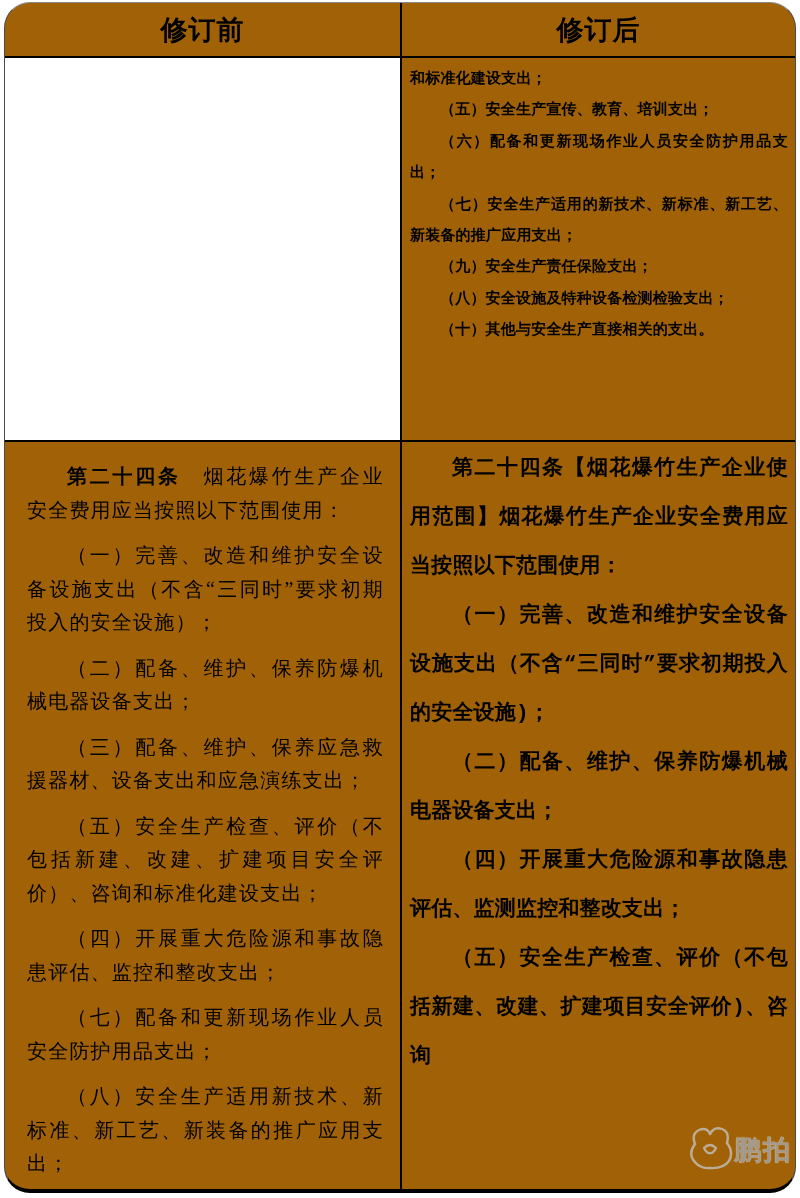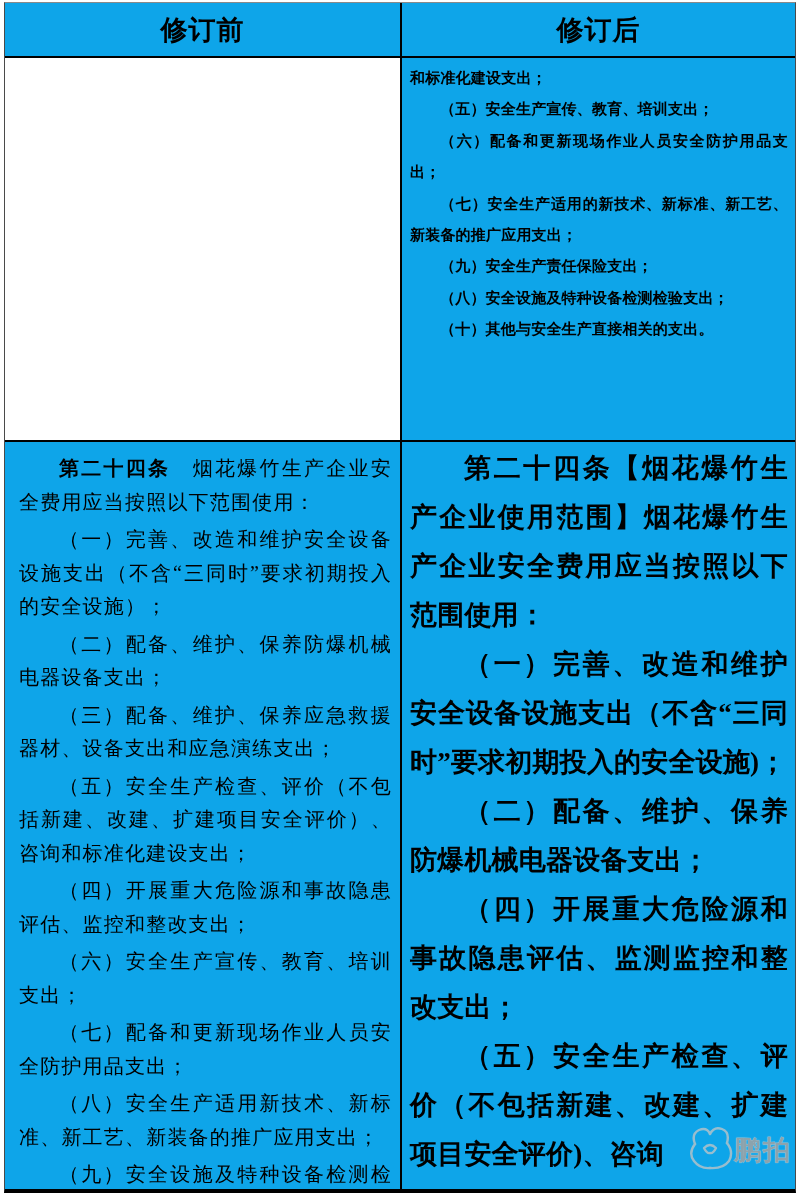--- a/index.html
+++ b/index.html
@@ -17,21 +17,22 @@
     left:4px; top:2px;
     width:792px; height:1191px;
     box-sizing:border-box;
     border-top:1px solid #8a8a8a;
     border-left:1px solid #4a4a4a;
     border-right:1px solid #4a4a4a;
     border-bottom:4px solid #000;
     display:grid;
     grid-template-columns:397px 1fr;
     grid-template-rows:55px 384px 1fr;
-    background:#0ea5e9;
+    background:#a16207;
+    border-radius:26px;
   }
   .cell{box-sizing:border-box;overflow:hidden;}
   .col-left{border-right:2px solid #000;}
   .hdr{
     border-bottom:2px solid #000;
     display:flex;align-items:center;justify-content:center;
     font-family:"Liberation Sans", sans-serif;
     font-weight:bold;font-size:27px;
     letter-spacing:1px;
   }
@@ -46,39 +47,39 @@
     font-size:15px;
     line-height:31.4px;
     text-align:justify;
     text-indent:2em;
     letter-spacing:0.2px;
   }
   .after-r1 p.no-indent{text-indent:0;}
   
   .before-r2{padding:6px 4px 0 10px;}
   .before-r2 p{
-    margin:4px;
+    margin:12px;
     font-family:"Liberation Serif", serif;
     font-size:20px;
     line-height:33.5px;
     letter-spacing:1.2px;
     text-align:justify;
     text-indent:2em;
   }
   .before-r2 .term{
     font-family:"Liberation Sans", sans-serif;
     font-weight:bold;
   }
   
   .after-r2{padding:2px 7px 0 8px;}
   .after-r2 p{
     margin:0;
-    font-family:Liberation Serif, serif;
+    font-family:Liberation Mono, monospace;
     font-weight:bold;
-    font-size:27px;
+    font-size:21px;
     line-height:49px;
     text-align:justify;
     text-indent:2em;
     letter-spacing:0.2px;
   }
   
   .watermark{
     position:absolute;
     left:684px; top:1120px;
     display:flex;align-items:flex-end;
@@ -123,21 +124,20 @@
       <p>（十）其他与安全生产直接相关的支出。</p>
     </div>
 
     <div class="cell before-r2 col-left">
       <p><span class="term">第二十四条</span><span>　烟花爆竹生产企业安全费用应当按照以下范围使用：</span></p>
       <p>（一）完善、改造和维护安全设备设施支出（不含“三同时”要求初期投入的安全设施）；</p>
       <p>（二）配备、维护、保养防爆机械电器设备支出；</p>
       <p>（三）配备、维护、保养应急救援器材、设备支出和应急演练支出；</p>
       <p>（五）安全生产检查、评价（不包括新建、改建、扩建项目安全评价）、咨询和标准化建设支出；</p>
       <p>（四）开展重大危险源和事故隐患评估、监控和整改支出；</p>
-      <p>（六）安全生产宣传、教育、培训支出；</p>
       <p>（七）配备和更新现场作业人员安全防护用品支出；</p>
       <p>（八）安全生产适用新技术、新标准、新工艺、新装备的推广应用支出；</p>
       <p>（九）安全设施及特种设备检测检验支出；</p>
     </div>
     <div class="cell after-r2">
       <p>第二十四条【烟花爆竹生产企业使用范围】烟花爆竹生产企业安全费用应当按照以下范围使用：</p>
       <p>（一）完善、改造和维护安全设备设施支出（不含“三同时”要求初期投入的安全设施)；</p>
       <p>（二）配备、维护、保养防爆机械电器设备支出；</p>
       <p>（四）开展重大危险源和事故隐患评估、监测监控和整改支出；</p>
       <p>（五）安全生产检查、评价（不包括新建、改建、扩建项目安全评价)、咨询</p>

